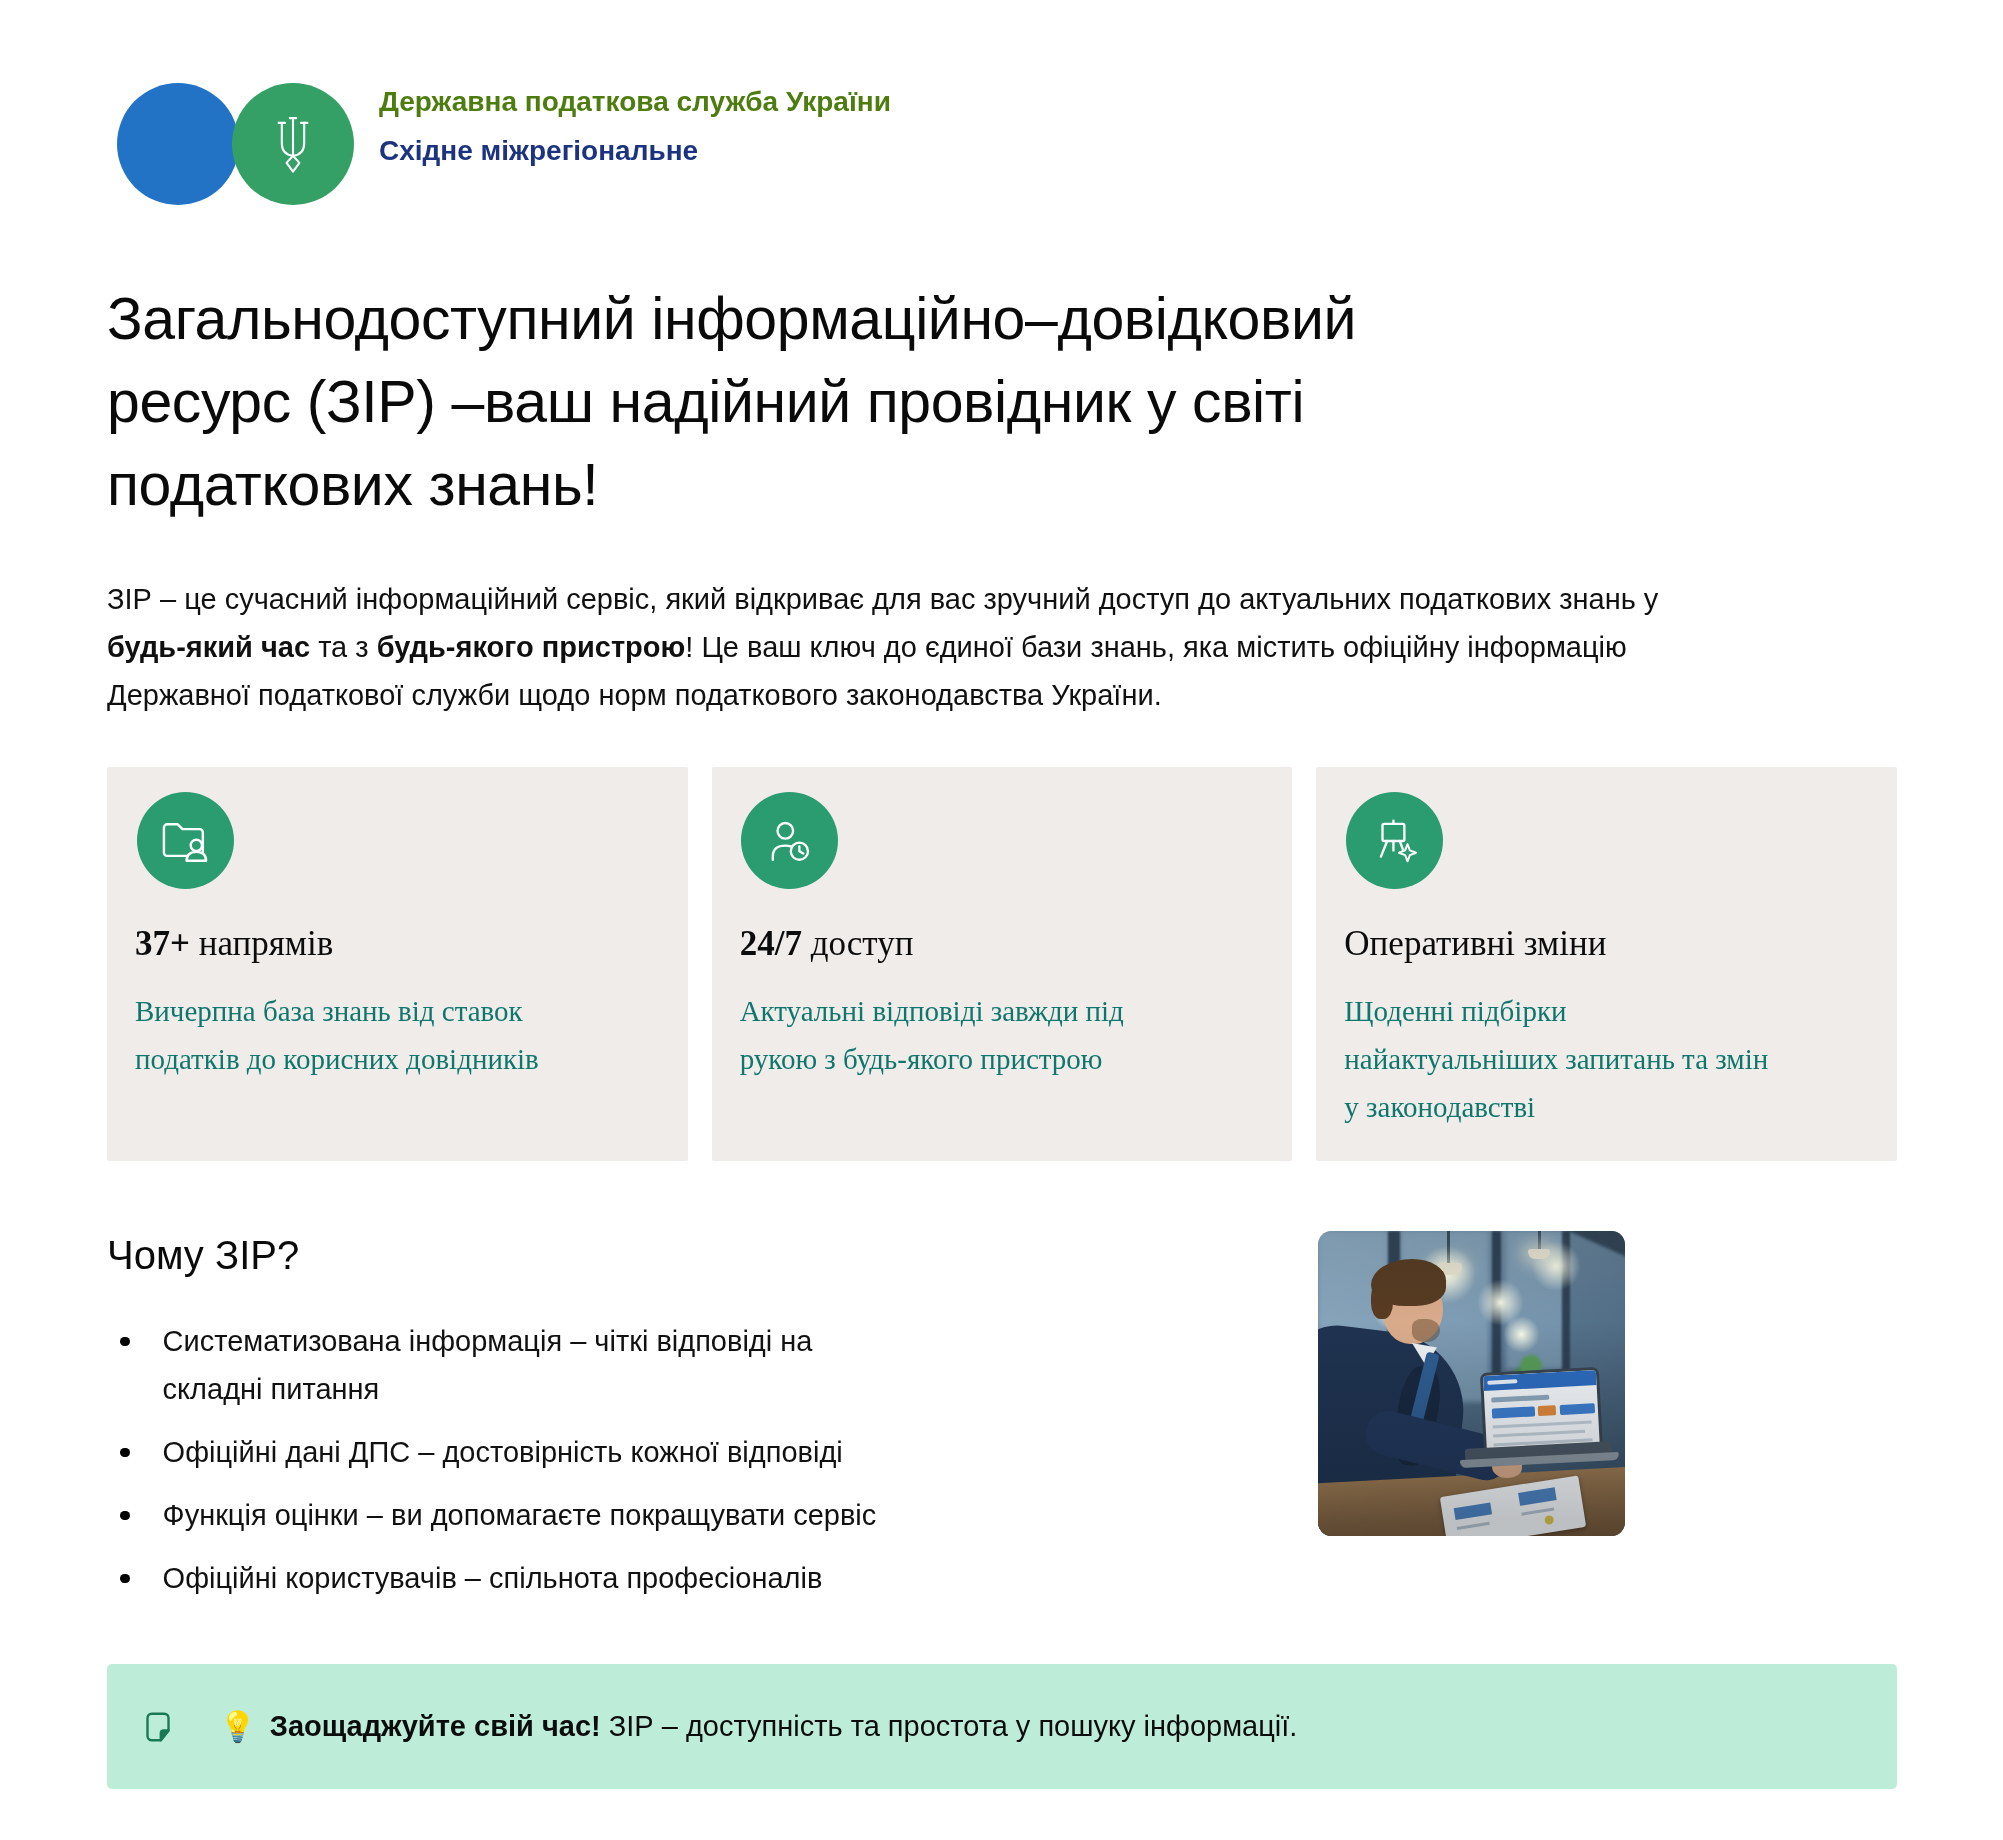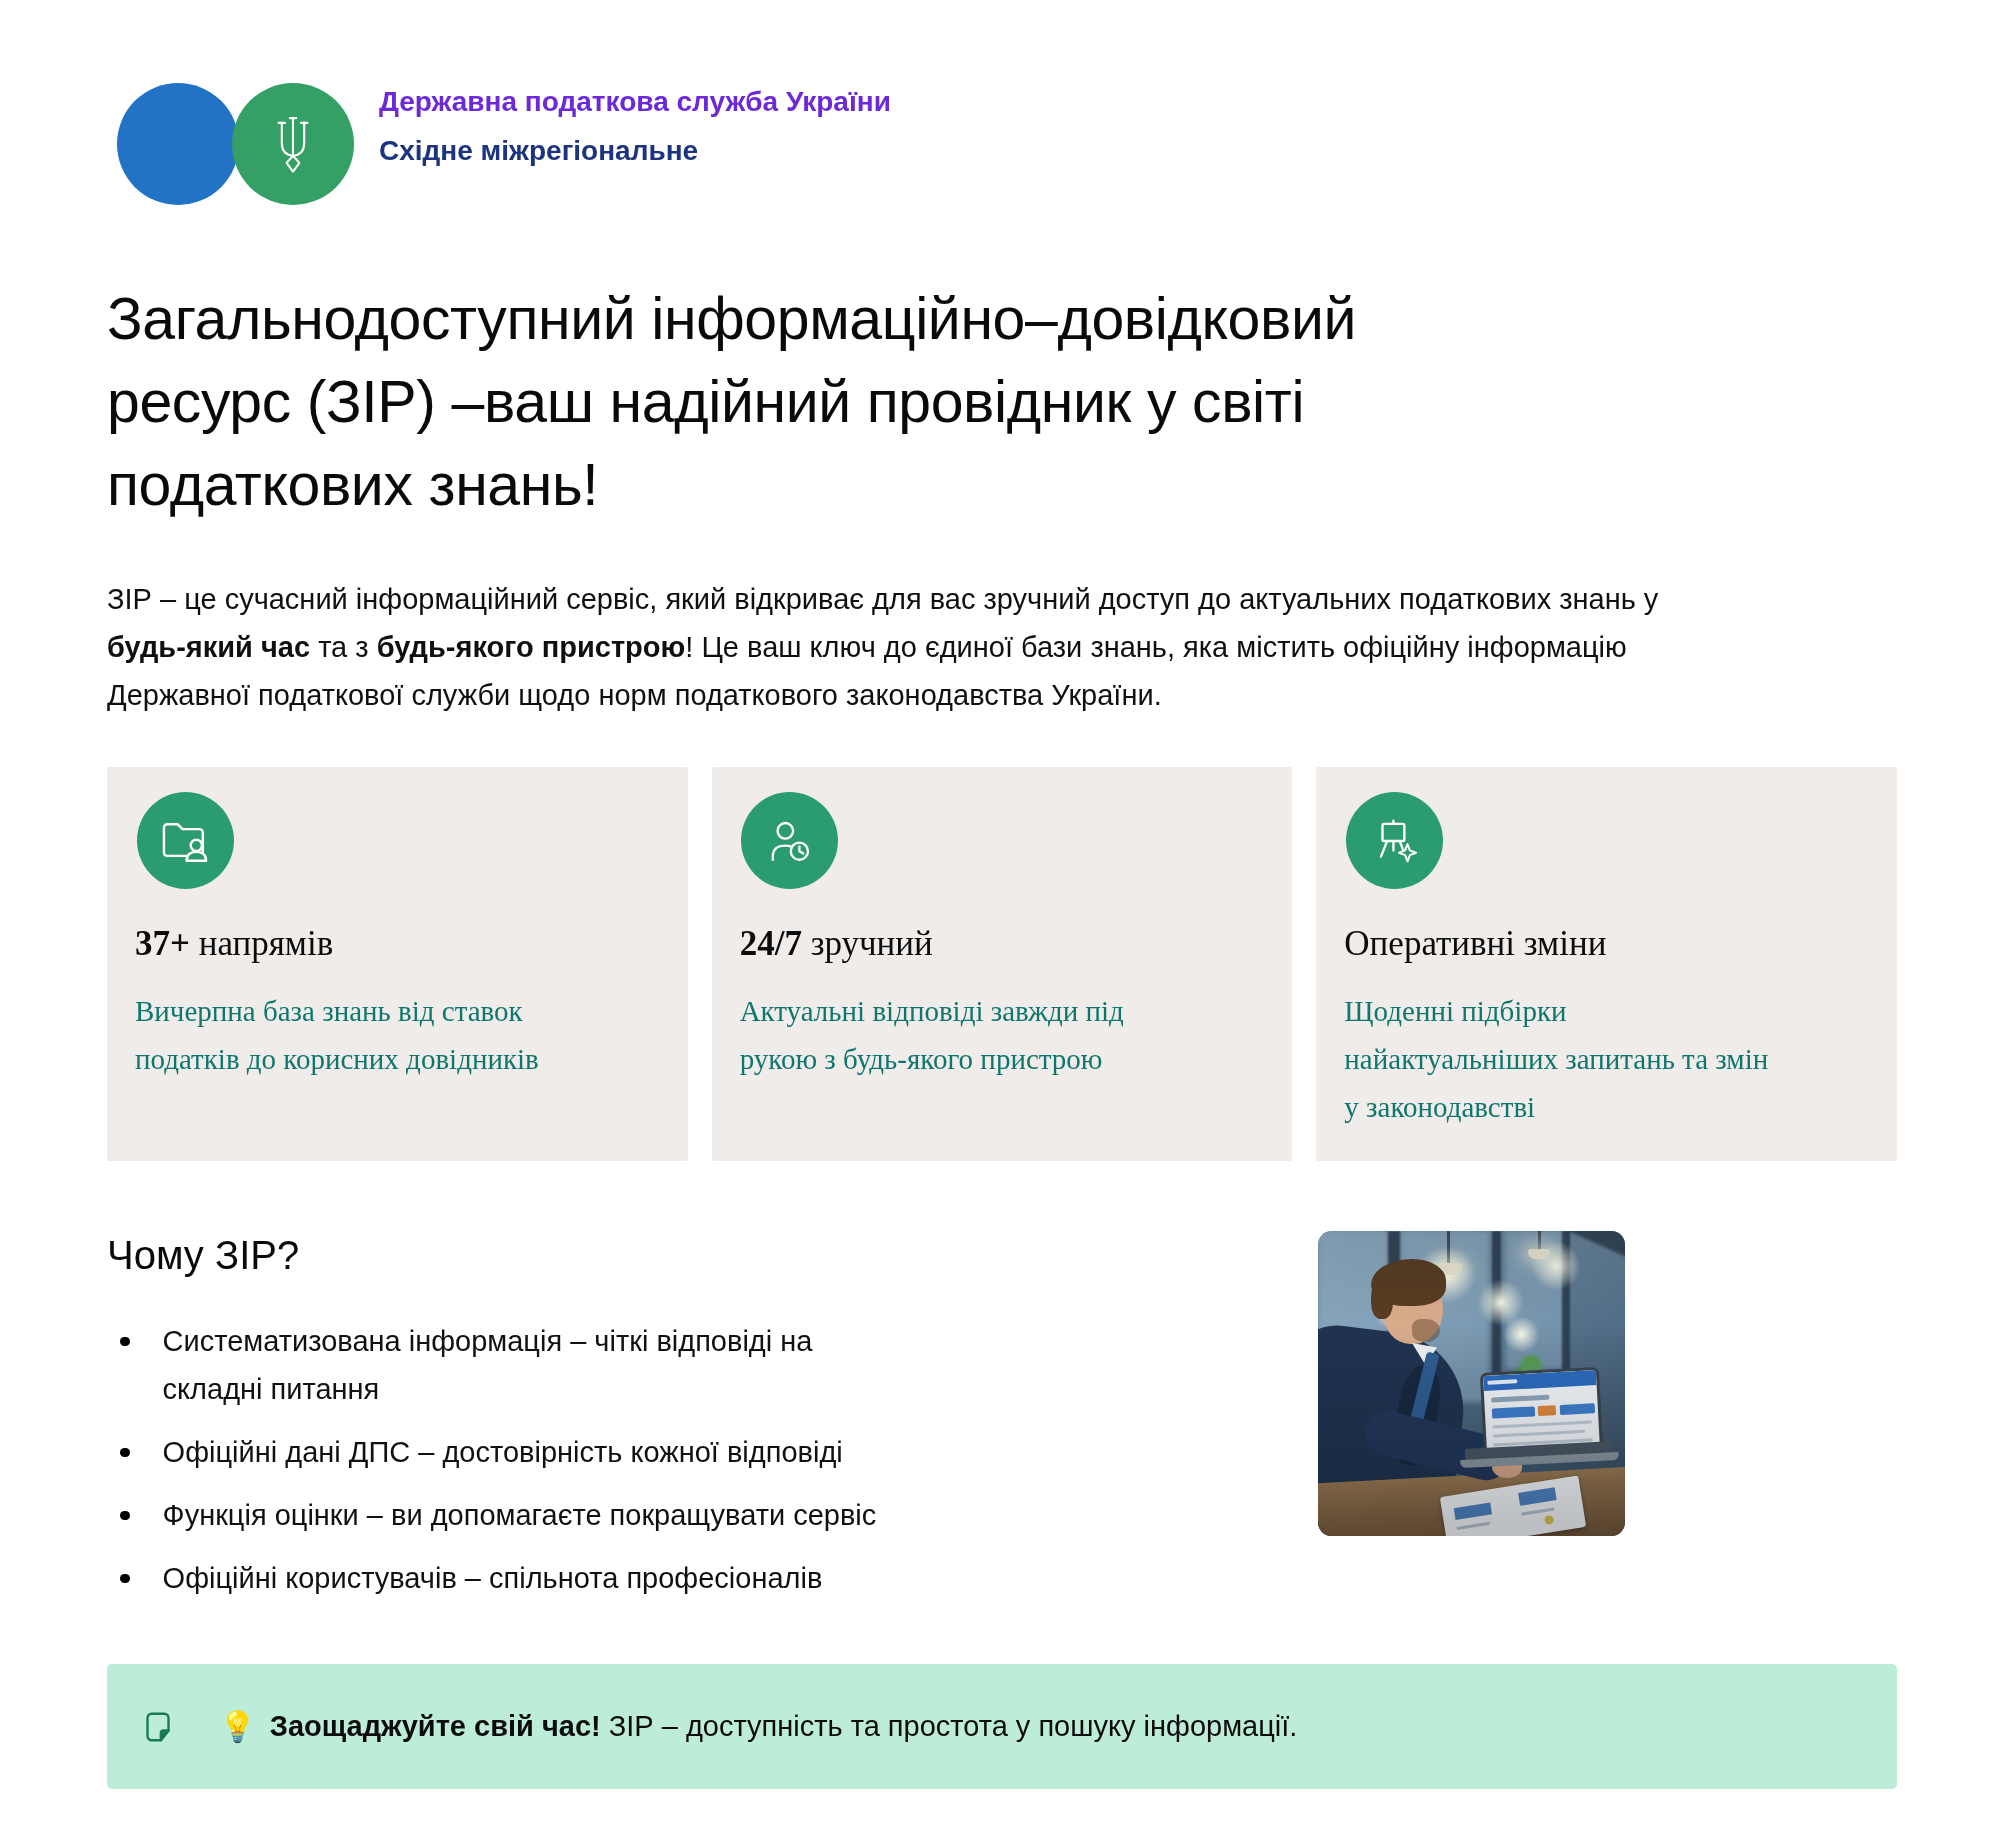--- a/index.html
+++ b/index.html
@@ -8,21 +8,21 @@
   .page { width:1790px; margin:0 auto; padding-top:83px; }
 
   
   .logo-row { display:flex; margin-left:10px; }
   .logo-circles { position:relative; width:240px; height:122px; flex:none; }
   .circle-blue { position:absolute; left:0; top:0; width:122px; height:122px;
     border-radius:50%; background:#2273c5; }
   .circle-green { position:absolute; left:115px; top:0; width:122px; height:122px;
     border-radius:50%; background:#35a066; display:flex; align-items:center; justify-content:center; }
   .logo-text { padding-top:3.3px; margin-left:22px; }
-  .org-name { font-size:28px; font-weight:700; color:#6d28d9; margin-bottom:14px; }
+  .org-name { font-size:28px; font-weight:700; color:#4d7c0f; margin-bottom:14px; }
   .org-unit { font-size:28px; font-weight:700; color:#1c3480; line-height:37px; }
 
   
   .title { margin-top:73px; font-size:59px; line-height:83px; font-weight:500;
     color:#0a0a0a; white-space:pre-line; letter-spacing:-0.4px; }
   .intro { margin-top:48px; font-size:29px; line-height:48px; color:#101010; white-space:pre-line; }
   .intro b { font-weight:700; }
 
   
   .cards { margin-top:48px; display:flex; gap:24px; }
@@ -184,21 +184,21 @@
 
     <div class="card">
       <div class="card-icon">
         <svg width="50" height="48" viewBox="0 0 64 60" fill="none" stroke="#ffffff" stroke-width="3" stroke-linecap="round" stroke-linejoin="round">
           <circle cx="26" cy="17" r="10"></circle>
           <path d="M10 54 v-4 c0 -10 7 -14 16 -14 c5 0 9 1 12 4"></path>
           <circle cx="44" cy="43" r="11" fill="#2a9c6f"></circle>
           <path d="M44 37 v6 l5 3"></path>
         </svg>
       </div>
-      <div class="card-title"><b>24/7</b><span> зручний</span></div>
+      <div class="card-title"><b>24/7</b><span> доступ</span></div>
       <div class="card-body">Актуальні відповіді завжди під
 рукою з будь-якого пристрою</div>
     </div>
 
     <div class="card">
       <div class="card-icon">
         <svg width="50" height="50" viewBox="0 0 64 64" fill="none" stroke="#ffffff" stroke-width="3" stroke-linecap="round" stroke-linejoin="round">
           <rect x="16" y="10" width="28" height="22" rx="2"></rect>
           <path d="M30 6 v4"></path>
           <path d="M22 32 L14 52 M38 32 L43 45 M30 32 v12"></path>

